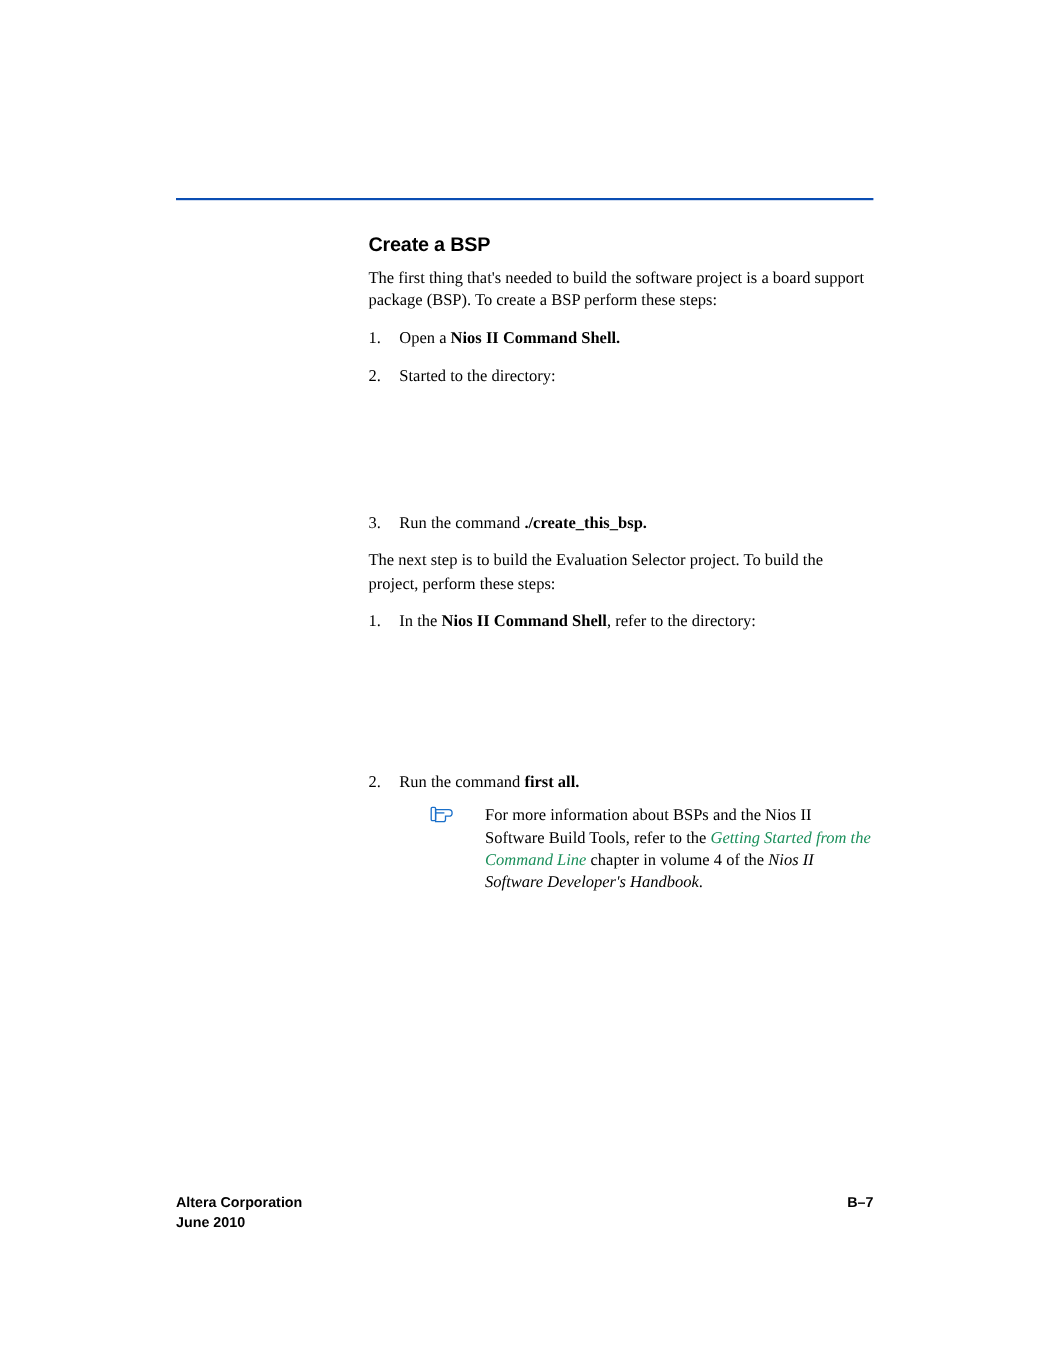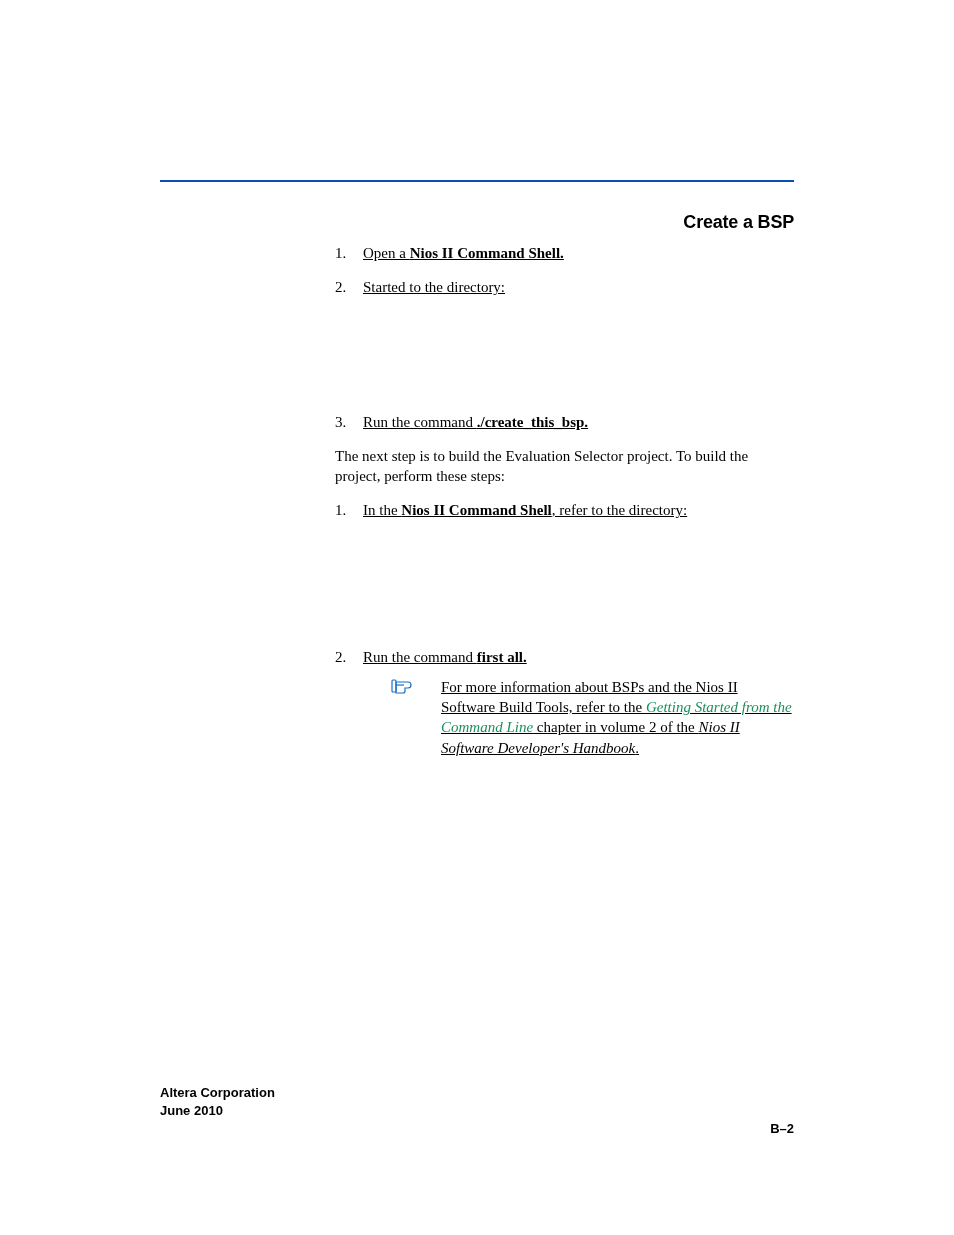--- a/index.html
+++ b/index.html
@@ -28,33 +28,31 @@
     margin-left: 175px;
   }
   h2 {
     font-family: "Arial Narrow", Arial, sans-serif;
     font-weight: bold;
     font-stretch: condensed;
     font-size: 18px;
     letter-spacing: -0.2px;
     margin-top: 32px;
     margin-bottom: 10px;
-    text-align: right;
   }
   p.body {
     font-size: 15px;
     line-height: 1.35;
     margin-bottom: 14px;
   }
   ol {
     list-style: none;
     counter-reset: step;
     font-size: 15px;
     line-height: 1.35;
-    text-decoration: underline;
   }
   ol > li {
     counter-increment: step;
     position: relative;
     padding-left: 28px;
     margin-bottom: 14px;
   }
   ol > li::before {
     content: counter(step) ".";
     position: absolute;
@@ -87,33 +85,33 @@
     position: absolute;
     left: 160px;
     right: 160px;
     top: 1084px;
     display: flex;
     justify-content: space-between;
     font-family: Arial, Helvetica, sans-serif;
     font-weight: bold;
     font-size: 13px;
     line-height: 1.4;
-    flex-direction: column;
   }
   .footer .right { text-align: right; }
 </style>
 </head>
 <body>
 
 <div class="rule"></div>
 
 <div class="page">
   <div class="content">
 
     <h2>Create a BSP</h2>
+    <p class="body">The first thing that's needed to build the software project is a board support package (BSP). To create a BSP perform these steps:</p>
 
     <ol>
       <li>
         <span>Open a </span><strong>Nios II Command Shell.</strong>
       </li>
       <li>
         <span>Started to the directory:</span>
         <div class="gap-large"></div>
       </li>
       <li>
@@ -133,30 +131,30 @@
 
         <div class="note">
           <div class="note-icon">
             <svg width="28" height="18" viewBox="0 0 28 18" fill="none" stroke="currentColor" stroke-width="1.2">
               <rect x="1" y="3" width="4" height="12" rx="1"></rect>
               <path d="M5 5 h12 a3 3 0 0 1 0 6 h-3 v3 a2 2 0 0 1 -2 2 h-7 z"></path>
               <path d="M5 8 h8"></path>
             </svg>
           </div>
           <div class="note-text">
-            <span>For more information about BSPs and the Nios II Software Build Tools, refer to the </span><span class="link">Getting Started from the Command Line</span><span> chapter in volume 2 of the </span><em class="doc">Nios II Software Developer's Handbook</em><span>.</span>
+            <span>For more information about BSPs and the Nios II Software Build Tools, refer to the </span><span class="link">Getting Started from the Command Line</span><span> chapter in volume 4 of the </span><em class="doc">Nios II Software Developer's Handbook</em><span>.</span>
           </div>
         </div>
       </li>
     </ol>
 
   </div>
 </div>
 
 <div class="footer">
   <div class="left">
     <div>Altera Corporation</div>
     <div>June 2010</div>
   </div>
   <div class="right">
-    <div>B–2</div>
+    <div>B–7</div>
   </div>
 </div>
 
 </body></html>

